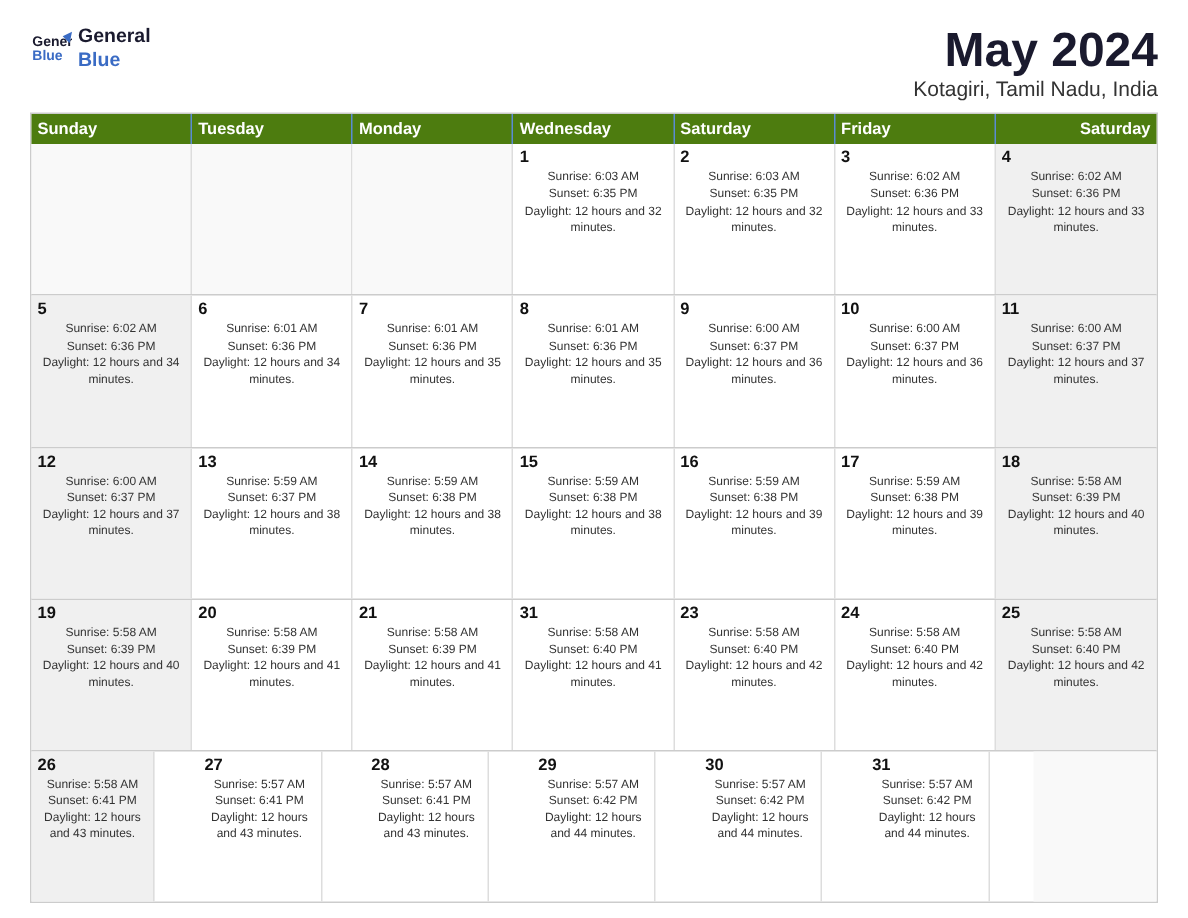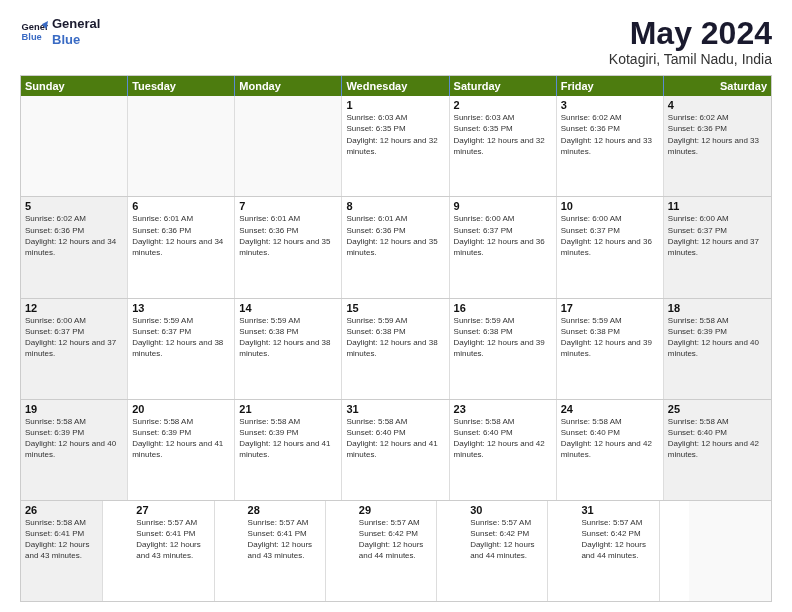--- a/index.html
+++ b/index.html
@@ -92,20 +92,21 @@
       font-size: 11px;
       font-weight: bold;
       color: #111;
       display: block;
       margin-bottom: 1px;
     }
     .cell-info {
       font-size: 8px;
       color: #333;
       line-height: 1.4;
+      text-align: center;
     }
   </style>
 </head>
 <body>
 
 <div class="page">
   <div class="header">
     <div class="logo">
       <svg class="logo-icon" viewBox="0 0 36 36">
         <text x="2" y="16" font-size="12" font-weight="bold" fill="#1a1a2e">General</text>

